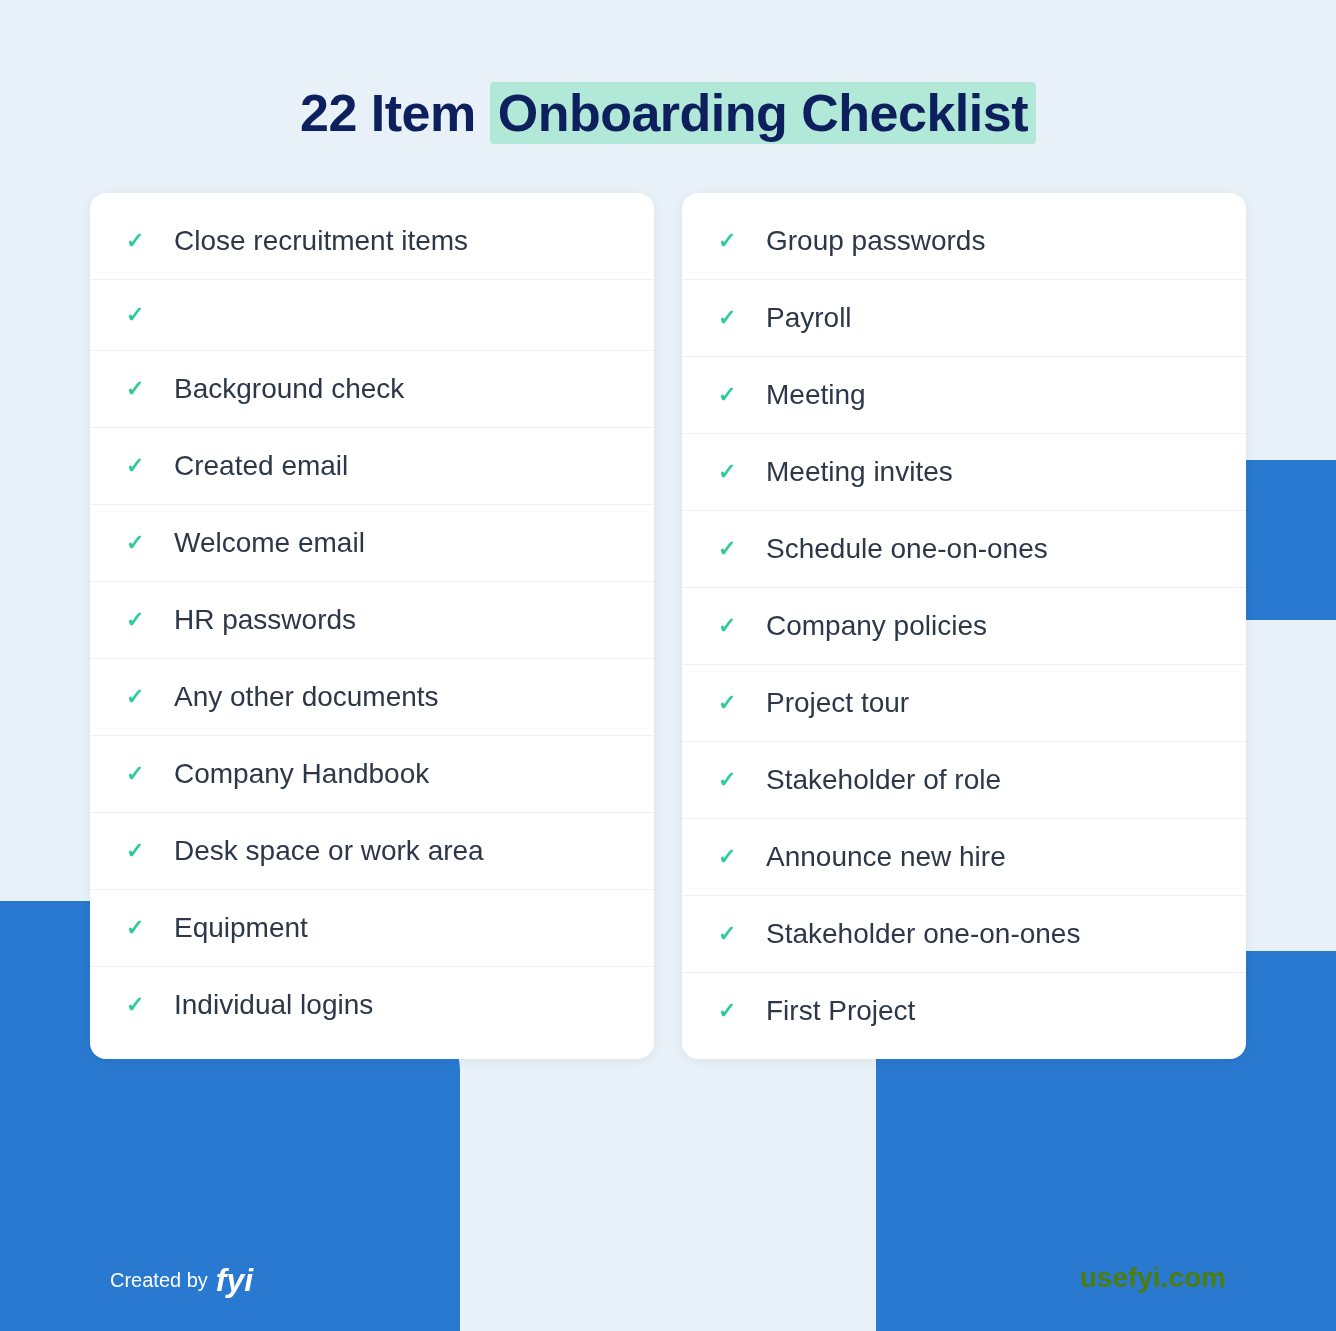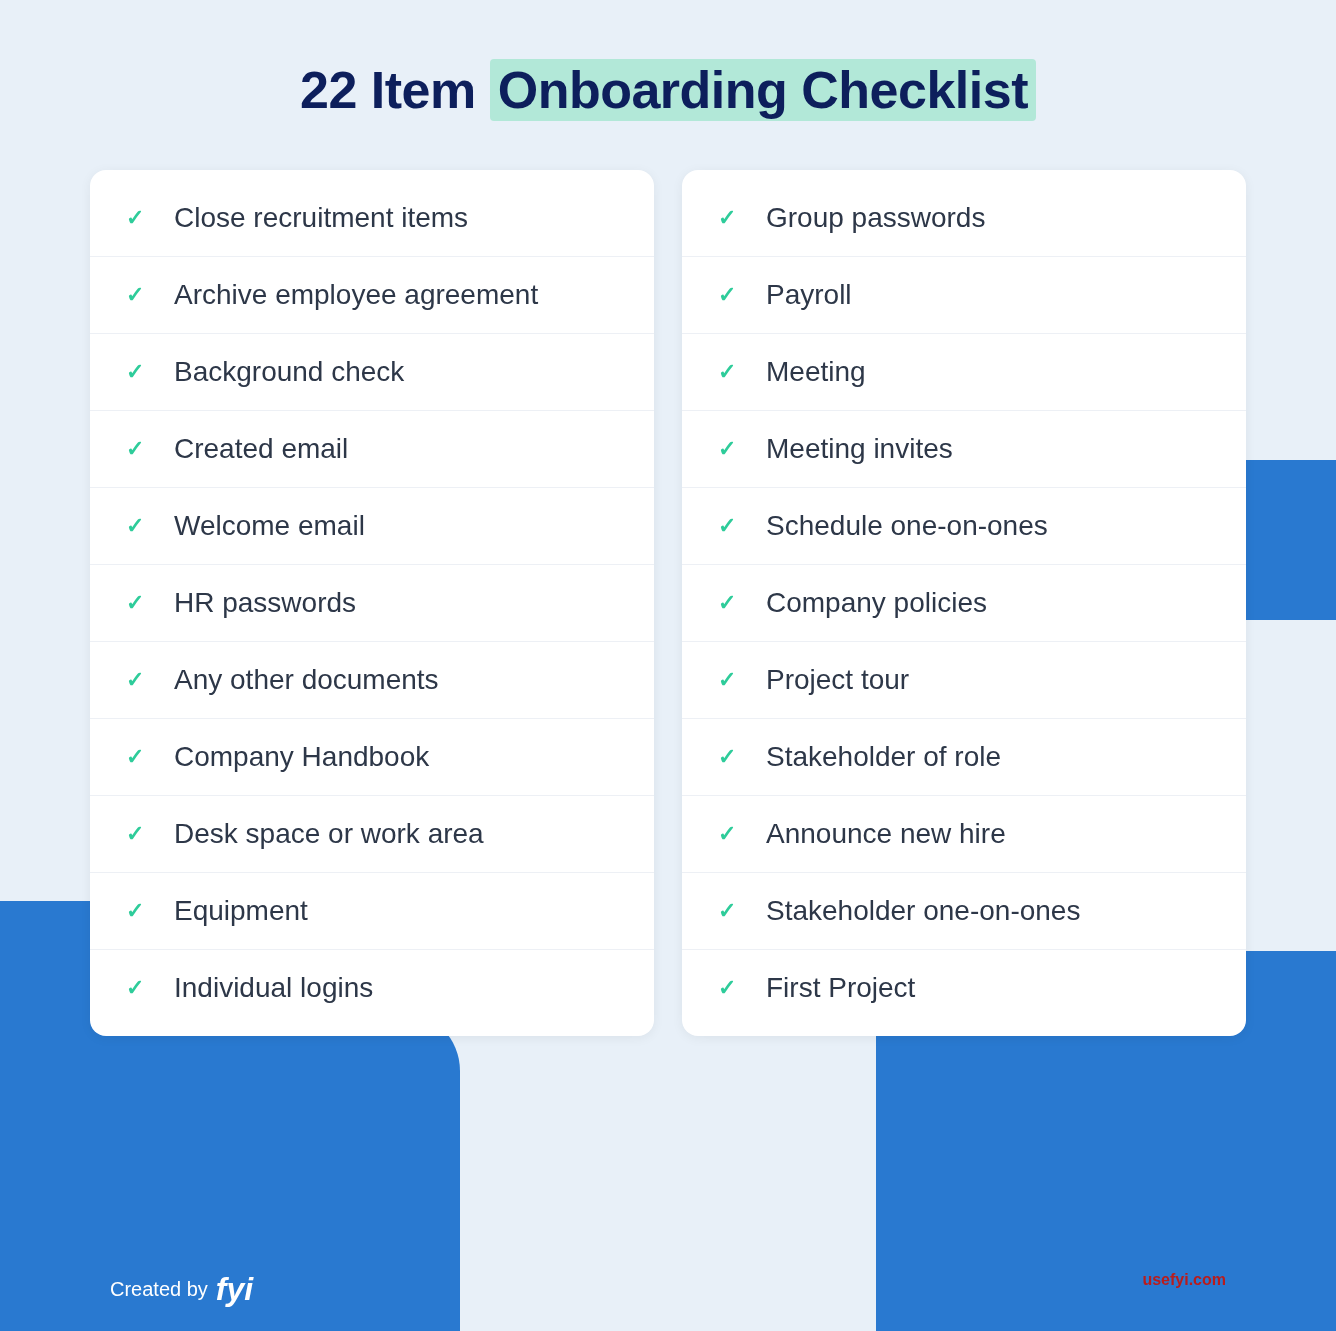--- a/index.html
+++ b/index.html
@@ -27,20 +27,21 @@
       display: flex;
       flex-direction: column;
       align-items: center;
       padding: 60px 90px 0 90px;
     }
 
     
     .title-container {
       margin-bottom: 50px;
       text-align: right;
+      margin-top: 23px;
     }
 
     .title-text {
       font-size: 52px;
       font-weight: 800;
       color: #0d1f5c;
       letter-spacing: -0.5px;
     }
 
     .title-highlight {
@@ -88,21 +89,21 @@
 
     .item-text {
       font-size: 28px;
       color: #2d3748;
       font-weight: 400;
     }
 
     
     .footer {
       position: absolute;
-      bottom: 23px;
+      bottom: 32px;
       left: 0;
       right: 0;
       display: flex;
       justify-content: space-between;
       padding: 0 110px;
       z-index: 10;
     }
 
     .footer-left {
       display: flex;
@@ -116,22 +117,22 @@
       font-weight: 400;
     }
 
     .footer-brand {
       font-style: italic;
       font-weight: 700;
       font-size: 32px;
     }
 
     .footer-right {
-      color: #b91c1c;
-      font-size: 16px;
+      color: #4d7c0f;
+      font-size: 28px;
       font-weight: 600;
     }
 
     
     .bg-shape-bottom-left {
       position: absolute;
       bottom: 0;
       left: 0;
       width: 460px;
       height: 320px;
@@ -192,21 +193,20 @@
 
   <div class="cards-container">
 
     <div class="card" id="left-card">
     <div class="checklist-item">
           <span class="check-icon">✓</span>
           <span class="item-text">Close recruitment items</span>
         </div>
         <div class="checklist-item">
           <span class="check-icon">✓</span>
-          <span class="item-text">Archive employee agreement</span>
         </div>
         <div class="checklist-item">
           <span class="check-icon">✓</span>
           <span class="item-text">Background check</span>
         </div>
         <div class="checklist-item">
           <span class="check-icon">✓</span>
           <span class="item-text">Created email</span>
         </div>
         <div class="checklist-item">

